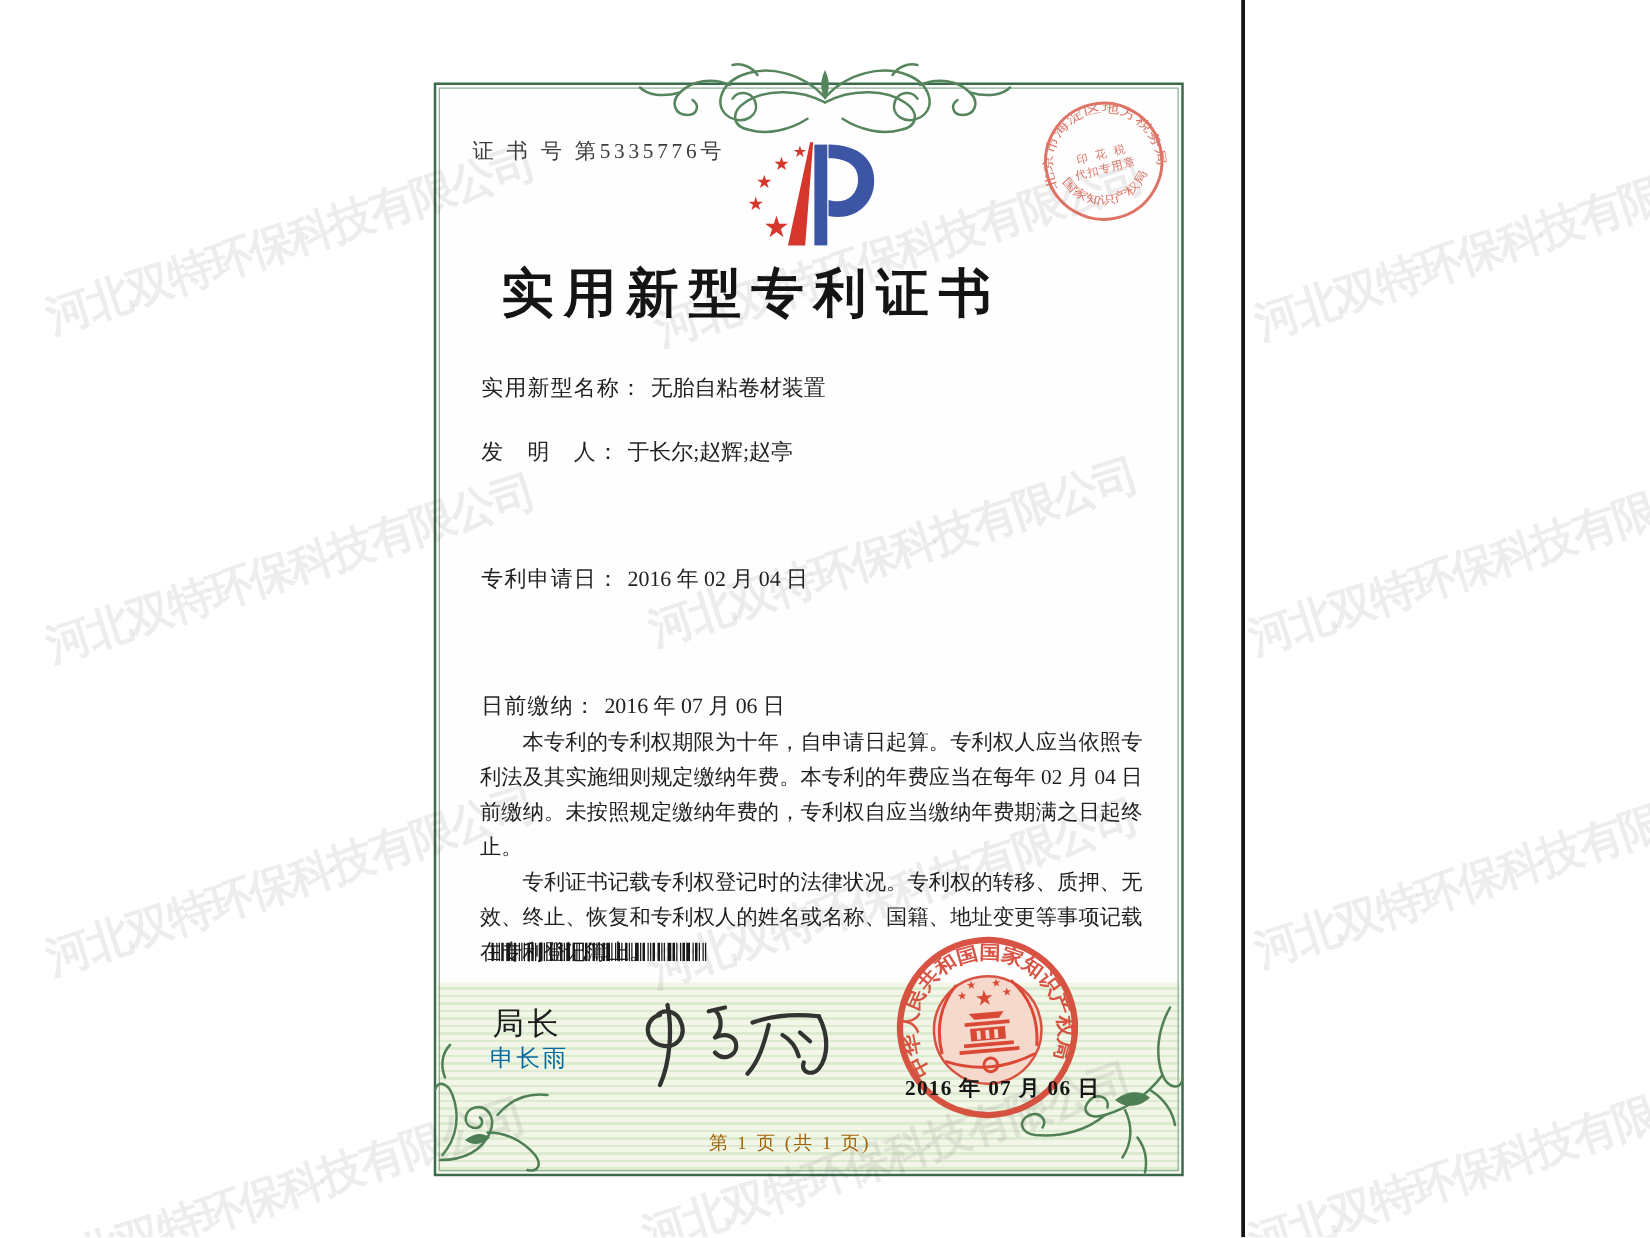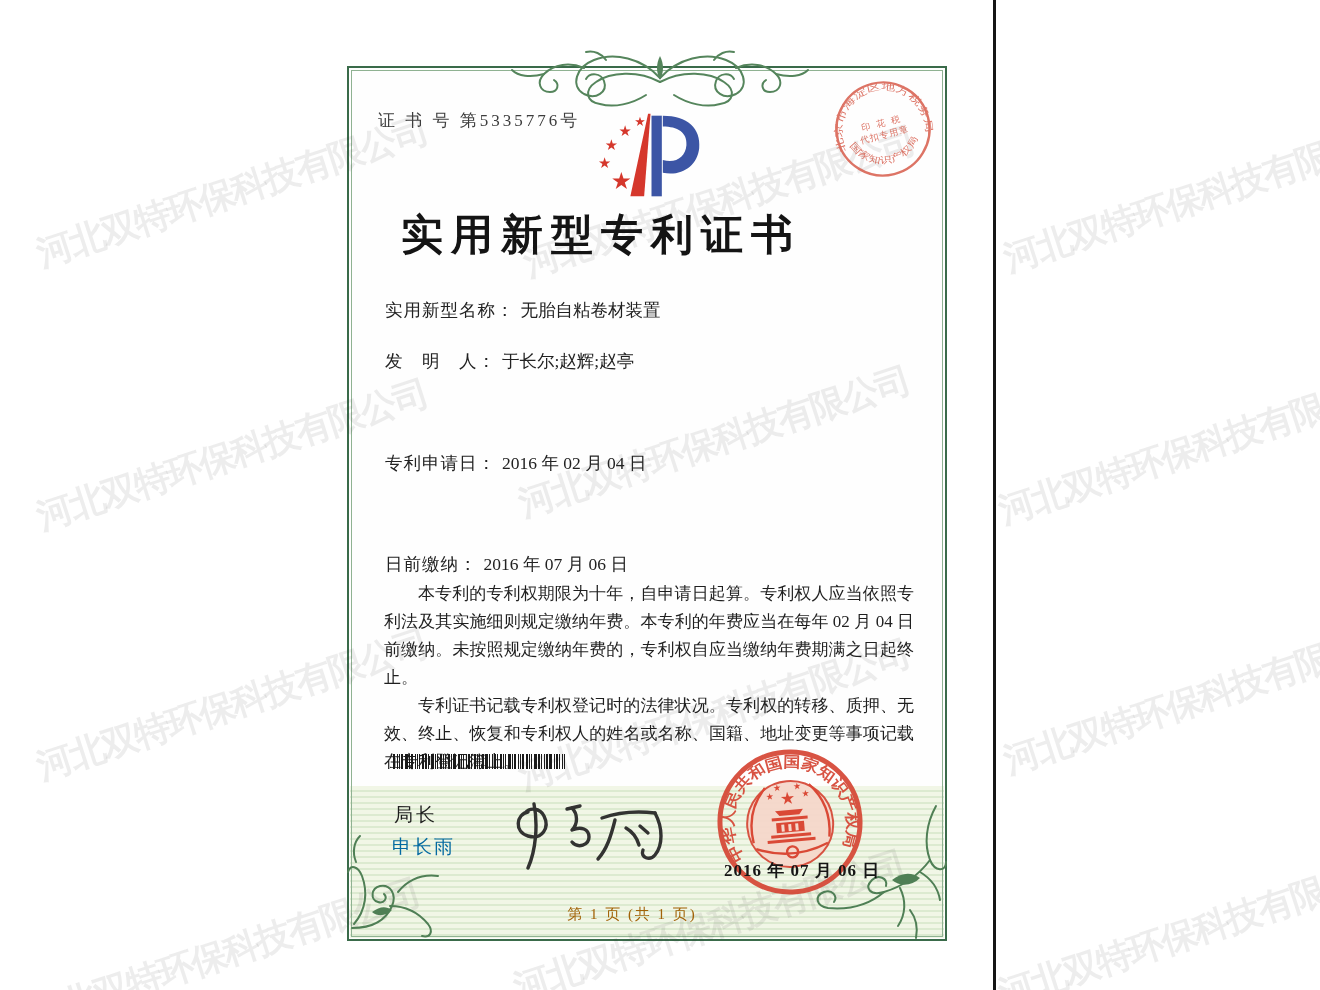--- a/index.html
+++ b/index.html
@@ -22,21 +22,21 @@
   .logo{position:absolute;left:593px;top:100px;}
   .title{position:absolute;left:347px;top:207px;width:508px;text-align:center;
          font-size:42px;font-weight:700;letter-spacing:8px;color:#141414;}
   .frow{position:absolute;left:385px;font-size:17.5px;color:#222;white-space:nowrap;}
   .frow .lbl{letter-spacing:1px;}
   .frow .val{margin-left:6px;}
   .body-text{position:absolute;left:384px;top:580px;width:530px;font-size:17px;line-height:1.65;
              text-align:justify;color:#1f1f1f;}
   .body-text p{margin:0;text-indent:2em;}
   .barcode{position:absolute;left:393px;top:754px;}
-  .director-title{position:absolute;left:394px;top:802px;font-size:19px;letter-spacing:3px;color:#1d1d1d;}
+  .director-title{position:absolute;left:394px;top:802px;font-size:25px;letter-spacing:3px;color:#1d1d1d;}
   .director-name{position:absolute;left:392px;top:834px;font-size:19px;letter-spacing:2px;color:#0369a1;}
   .signature{position:absolute;left:468px;top:780px;}
   .office-seal{position:absolute;left:716px;top:748px;transform:rotate(-5deg);}
   .tax-seal{position:absolute;left:833px;top:79px;transform:rotate(-14deg);opacity:.88;}
   .seal-date{position:absolute;left:724px;top:859px;font-size:17px;font-weight:600;letter-spacing:1px;color:#151515;}
   .footer{position:absolute;left:347px;top:905px;width:570px;text-align:center;font-size:15px;
           letter-spacing:2px;color:#a16207;}
   .scan-line{position:absolute;left:993px;top:0;width:3px;height:990px;background:#151515;z-index:4;}
   svg text{font-family:"Liberation Serif","DejaVu Serif",serif;}
 </style>

